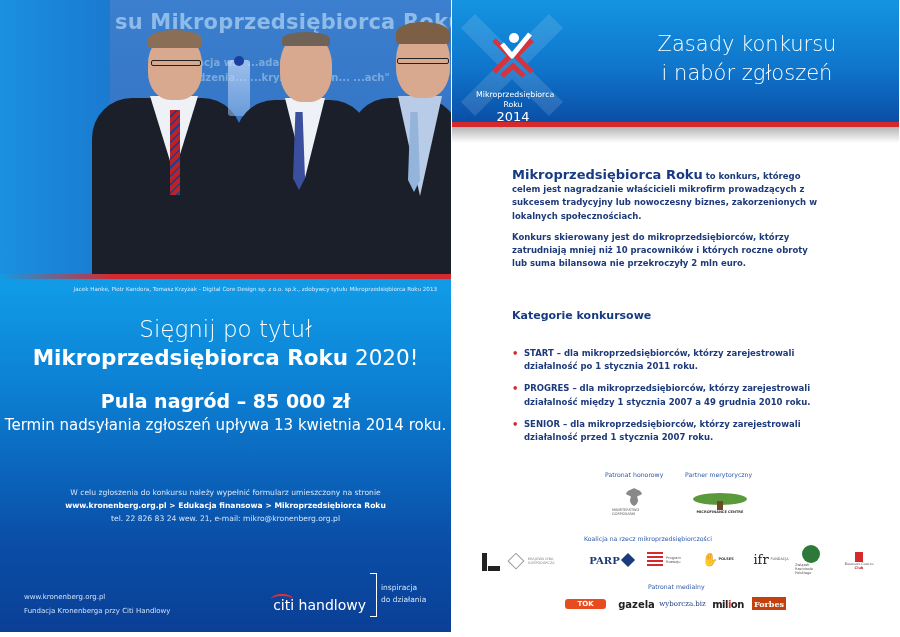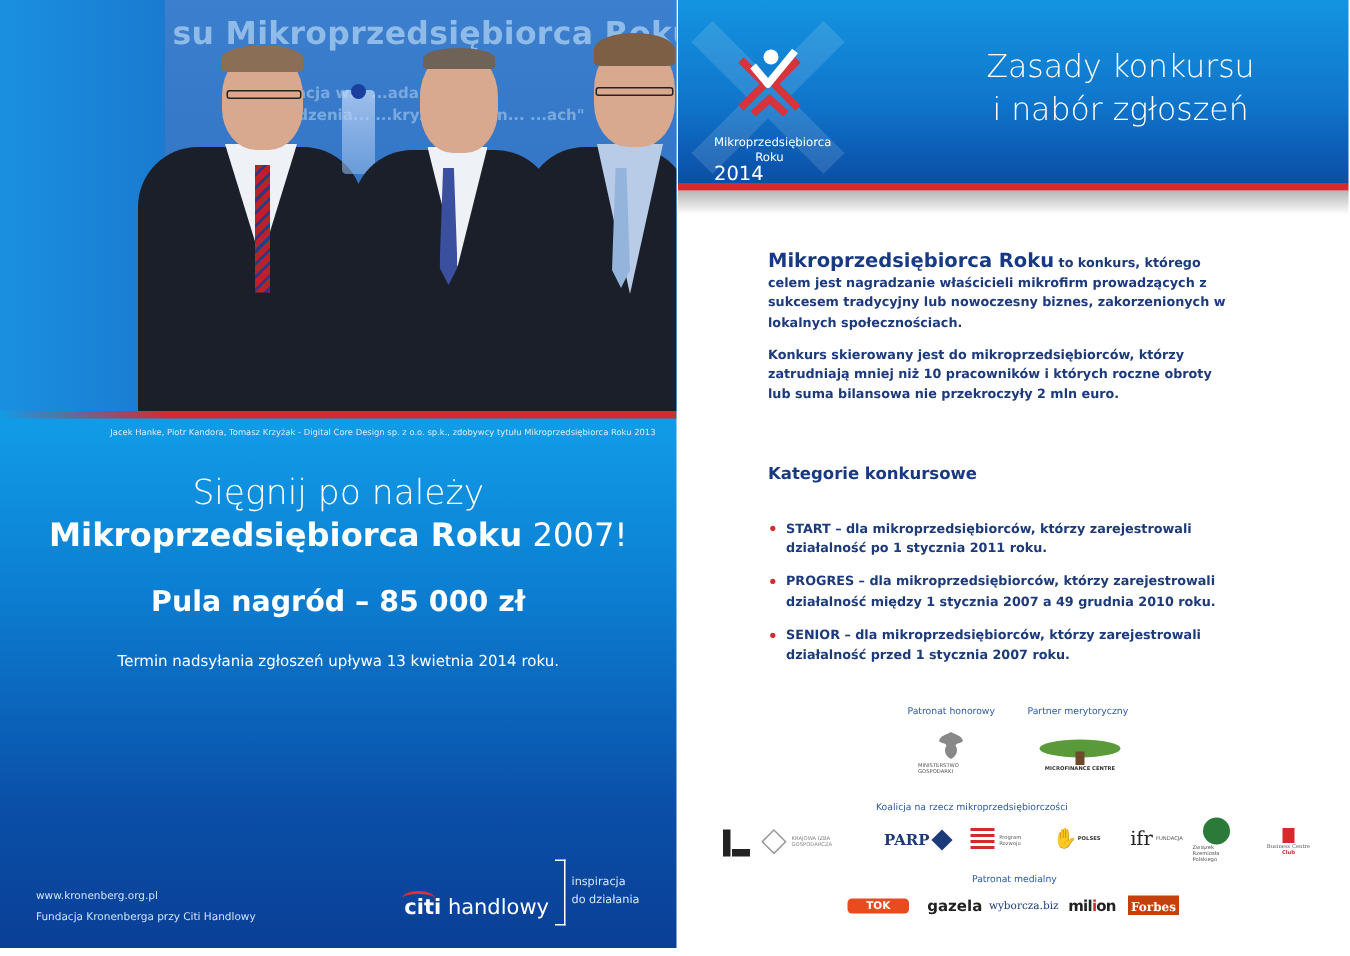--- a/index.html
+++ b/index.html
@@ -18,41 +18,41 @@
   .hair{position:absolute;border-radius:50% 50% 10% 10%;}
   .shirt{position:absolute;background:#eef1f6;clip-path:polygon(0 0,100% 0,50% 100%);}
   .tie{position:absolute;}
   .glasses{position:absolute;height:4px;border:1px solid #222;border-radius:2px;}
   #redbar{position:absolute;left:0;top:274px;width:451px;height:5px;background:linear-gradient(90deg,rgba(210,40,40,0) 0%,#d22a2f 25%,#d22a2f 100%);}
   #caption{position:absolute;left:0;top:286px;width:451px;text-align:right;padding-right:14px;box-sizing:border-box;font-size:5.6px;color:#d9ecfb;white-space:nowrap;}
   #hero1{position:absolute;left:0;top:316px;width:451px;text-align:center;color:#fff;font-size:23px;font-weight:300;font-family:"DejaVu Sans",sans-serif;}
   #hero2{position:absolute;left:0;top:345px;width:451px;text-align:center;color:#fff;font-size:21.5px;white-space:nowrap;}
   #hero2 b{font-weight:bold;}
   #hero3{position:absolute;left:0;top:390px;width:451px;text-align:center;color:#fff;font-size:19px;font-weight:bold;}
-  #deadline{position:absolute;left:0;top:436px;width:451px;text-align:center;color:#fff;font-size:10px;}
+  #deadline{position:absolute;left:0;top:416px;width:451px;text-align:center;color:#fff;font-size:15px;}
   #howto{position:absolute;left:0;top:486px;width:451px;text-align:center;color:#d5e6f8;font-size:7.6px;line-height:13px;}
   #howto .path{font-weight:bold;color:#fff;}
   #site{position:absolute;left:24px;top:590px;color:#cfe2f6;font-size:7px;line-height:14px;}
   #fk{position:absolute;left:234px;top:573px;width:132px;text-align:right;color:#fff;font-size:13px;}
   #citi{position:absolute;left:234px;top:597px;width:132px;text-align:right;color:#fff;font-size:14px;}
-  #citi .ci{font-weight:bold;position:relative;}
+  #citi .ci{font-weight:normal;position:relative;}
   #citi .arc{position:absolute;left:-2px;top:-3px;width:22px;height:8px;border-top:2px solid #e2322f;border-radius:50% 50% 0 0;}
   #bracket{position:absolute;left:370px;top:573px;width:6px;height:42px;border:1.5px solid #fff;border-left:none;}
   #tagline{position:absolute;left:381px;top:582px;color:#d5e6f8;font-size:7.5px;line-height:12px;}
   
   #right{position:absolute;left:452px;top:0;width:447px;height:637px;background:#fff;}
   #hdr{position:absolute;left:0;top:0;width:447px;height:122px;background:linear-gradient(180deg,#1494e0 0%,#0f76cc 55%,#0b4ea6 100%);overflow:hidden;}
   #hdr .x-shadow{position:absolute;left:-20px;top:10px;width:160px;height:110px;opacity:.12;}
   #hdr-red{position:absolute;left:0;top:122px;width:447px;height:5px;background:#d42a2e;}
   #hdr-shadow{position:absolute;left:0;top:127px;width:447px;height:16px;background:linear-gradient(180deg,rgba(90,90,90,.45),rgba(255,255,255,0));}
   #logo{position:absolute;left:24px;top:30px;width:74px;}
   #logo svg{display:block;margin:0 auto;}
   #logo .l1{color:#fff;font-size:7.8px;text-align:center;margin-top:8px;white-space:nowrap;}
   #logo .l2{color:#fff;font-size:7.8px;text-align:center;margin-top:1px;}
-  #logo .l3{color:#fff;font-size:13px;margin-top:0px;}
+  #logo .l3{color:#fff;font-size:13px;text-align:center;margin-top:0px;}
   #hdr-title{position:absolute;left:150px;top:30px;width:290px;text-align:center;color:#fff;font-size:21px;line-height:29px;font-weight:300;}
   #intro{position:absolute;left:60px;top:168px;width:310px;color:#1d3a7a;font-size:8.5px;line-height:13.2px;font-weight:bold;}
   #intro .brand{font-size:13px;font-weight:bold;color:#183a84;}
   #intro .p2{margin-top:8px;}
   #cat-title{position:absolute;left:60px;top:309px;color:#183a84;font-size:11px;font-weight:bold;}
   #cats{position:absolute;left:60px;top:347px;width:320px;margin:0;padding:0;list-style:none;}
   #cats li{position:relative;padding-left:12px;color:#1d3a7a;font-size:8.5px;line-height:13.2px;margin-bottom:9px;font-weight:bold;}
   #cats li .dot{position:absolute;left:0;top:0;color:#d42a2e;font-size:10px;}
   .lbl{color:#2e5aa6;font-size:6.2px;position:absolute;white-space:nowrap;}
   .logo-box{position:absolute;display:flex;align-items:center;justify-content:center;}
@@ -95,25 +95,30 @@
       <div class="shirt" style="left:398px;top:96px;width:44px;height:100px;background:#b8cce8;"></div>
       <div class="tie" style="left:408px;top:112px;width:12px;height:80px;background:#95b4dc;clip-path:polygon(20% 0,80% 0,100% 85%,50% 100%,0 85%);"></div>
       <div class="head" style="left:396px;top:28px;width:54px;height:70px;"></div>
       <div class="hair" style="left:396px;top:22px;width:54px;height:22px;background:#7c5f44;"></div>
       <div class="glasses" style="left:397px;top:58px;width:50px;"></div>
     </div>
   </div>
   <div id="redbar"></div>
   <div id="caption">Jacek Hanke, Piotr Kandora, Tomasz Krzyżak - Digital Core Design sp. z o.o. sp.k., zdobywcy tytułu Mikroprzedsiębiorca Roku 2013</div>
 
-  <div id="hero1">Sięgnij po należy</div>
-  <div id="hero2"><b>Mikroprzedsiębiorca Roku</b><span> 2007!</span></div>
+  <div id="hero1">Sięgnij po tytuł</div>
+  <div id="hero2"><b>Mikroprzedsiębiorca Roku</b><span> 2020!</span></div>
   <div id="hero3">Pula nagród – 85 000 zł</div>
   <div id="deadline">Termin nadsyłania zgłoszeń upływa 13 kwietnia 2014 roku.</div>
 
+  <div id="howto">
+    <div>W celu zgłoszenia do konkursu należy wypełnić formularz umieszczony na stronie</div>
+    <div class="path">www.kronenberg.org.pl &gt; Edukacja finansowa &gt; Mikroprzedsiębiorca Roku</div>
+    <div>tel. 22 826 83 24 wew. 21, e-mail: mikro@kronenberg.org.pl</div>
+  </div>
 
   <div id="site">
     <div>www.kronenberg.org.pl</div>
     <div>Fundacja Kronenberga przy Citi Handlowy</div>
   </div>
   <div id="citi"><span class="ci"><span class="arc"></span><span>citi</span></span><span> handlowy</span></div>
   <div id="bracket"></div>
   <div id="tagline">
     <div>inspiracja</div>
     <div>do działania</div>

